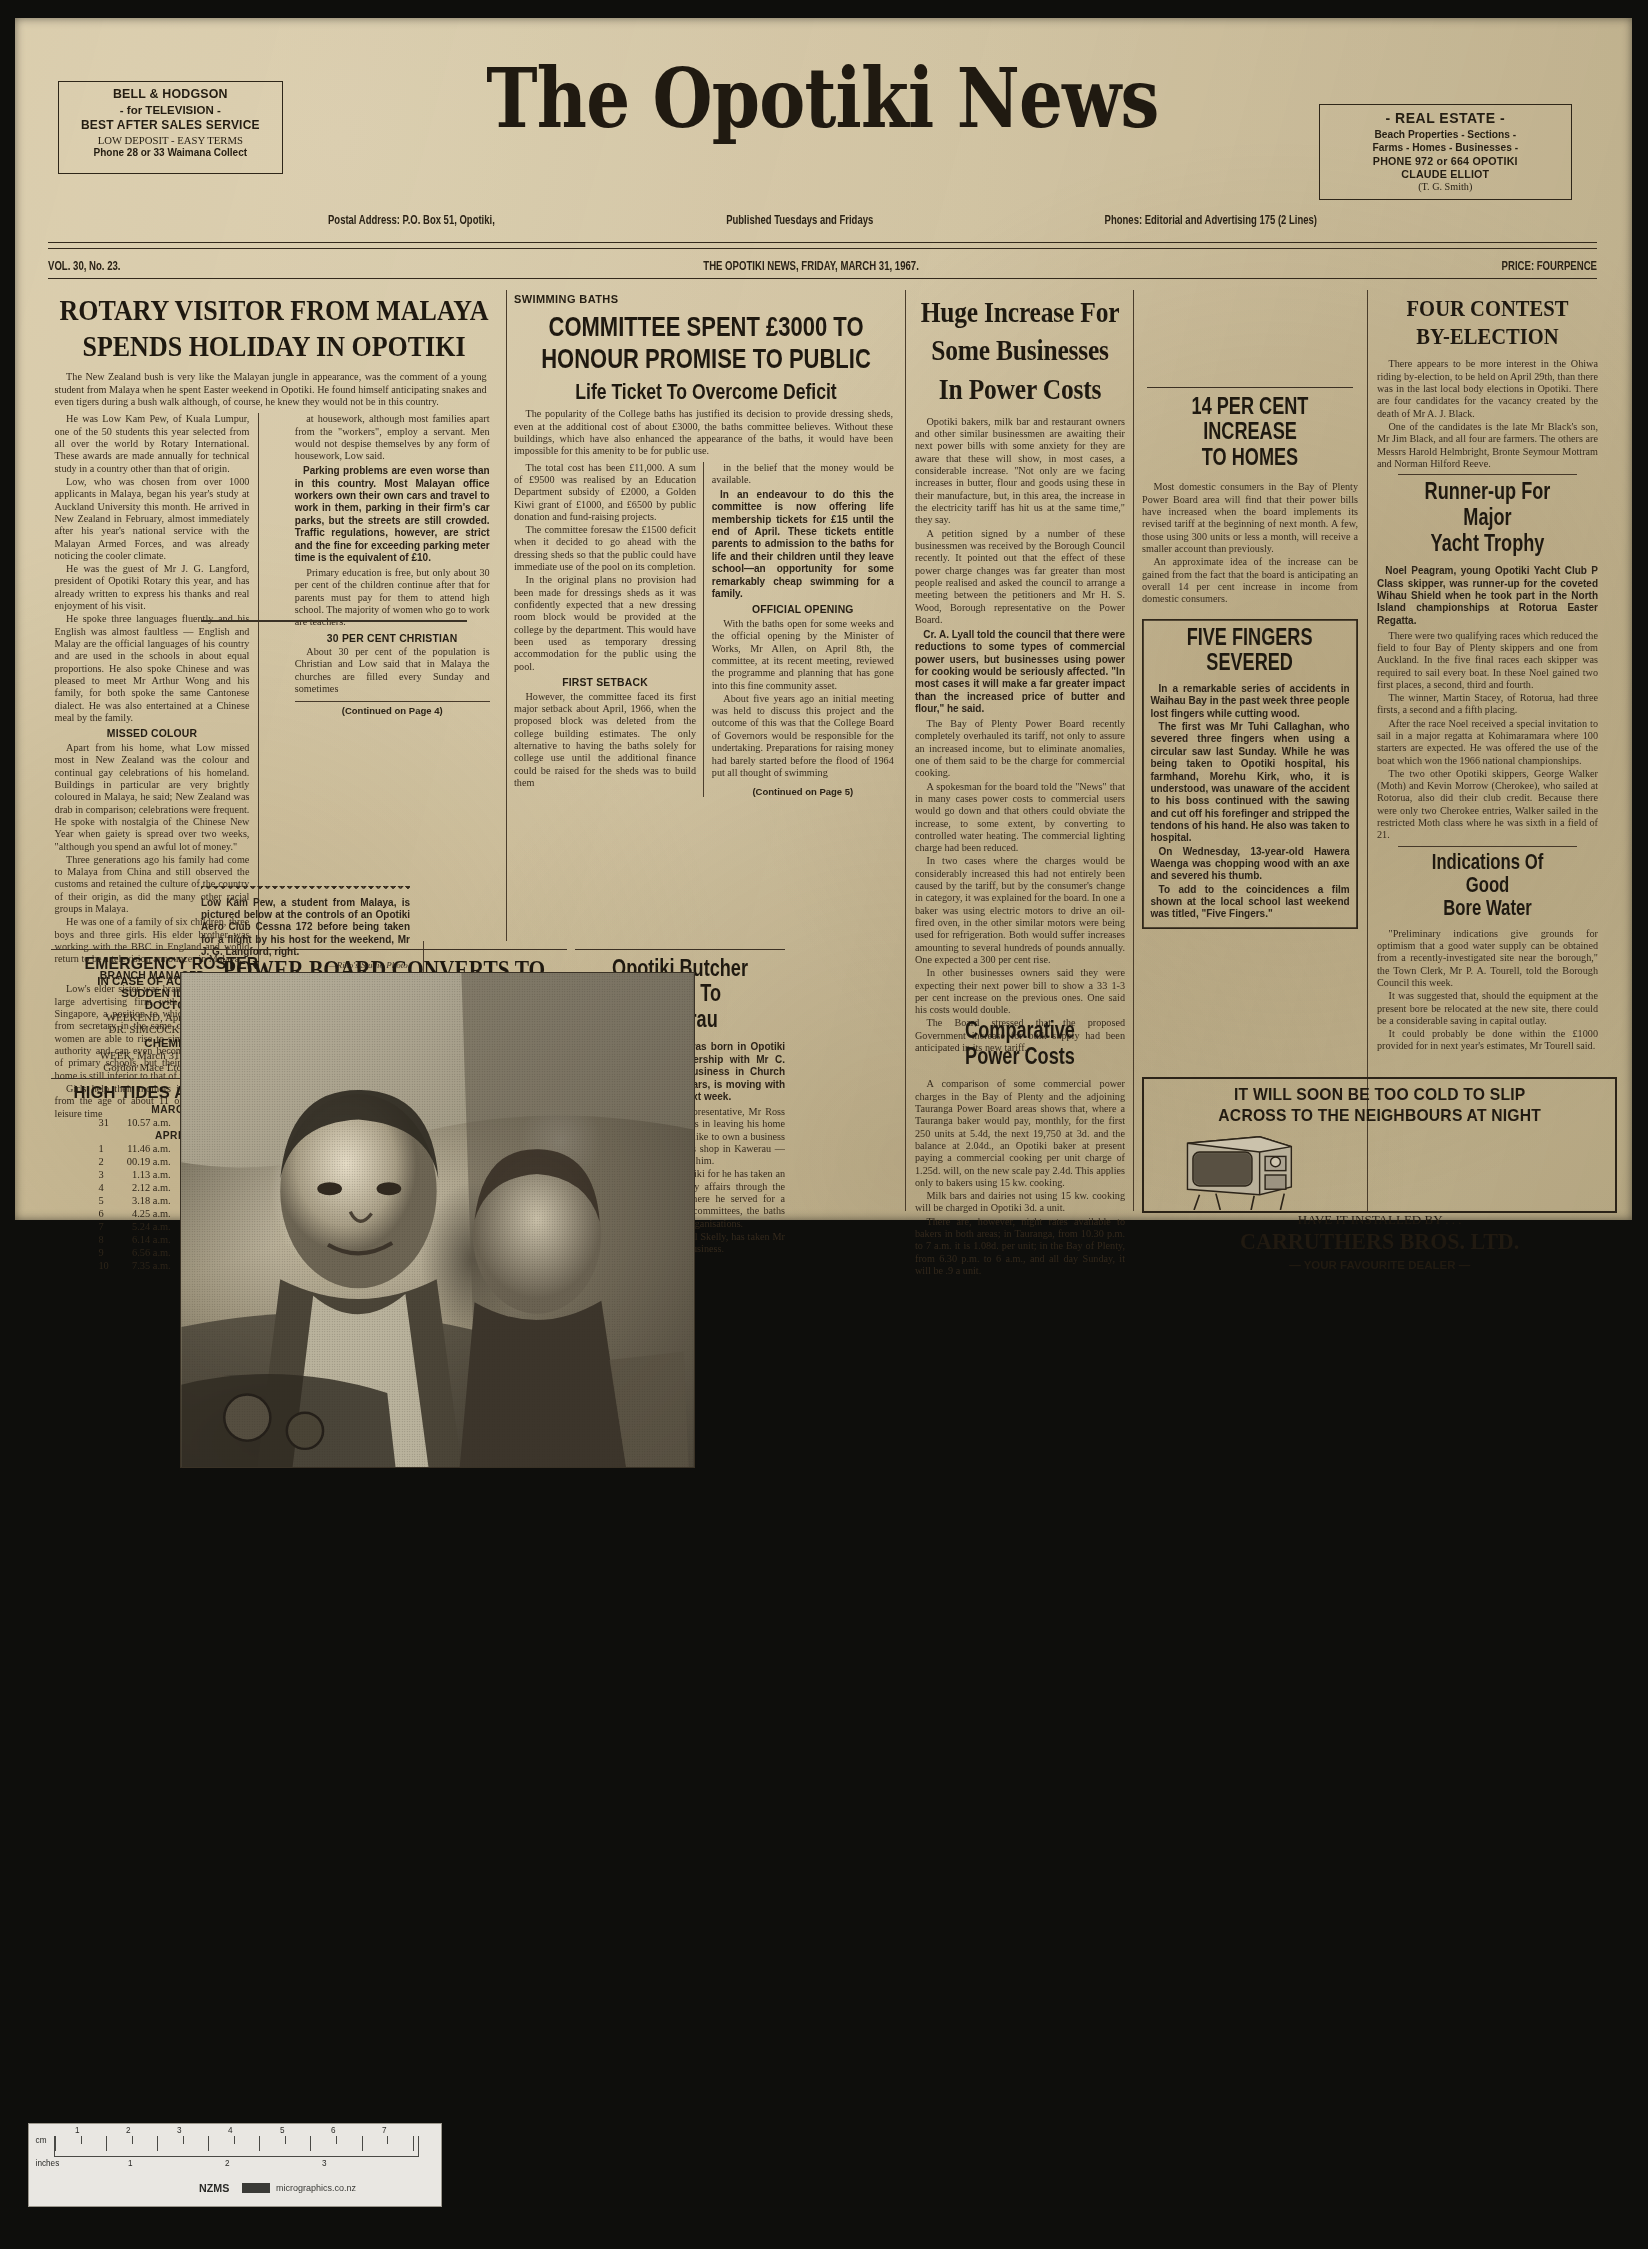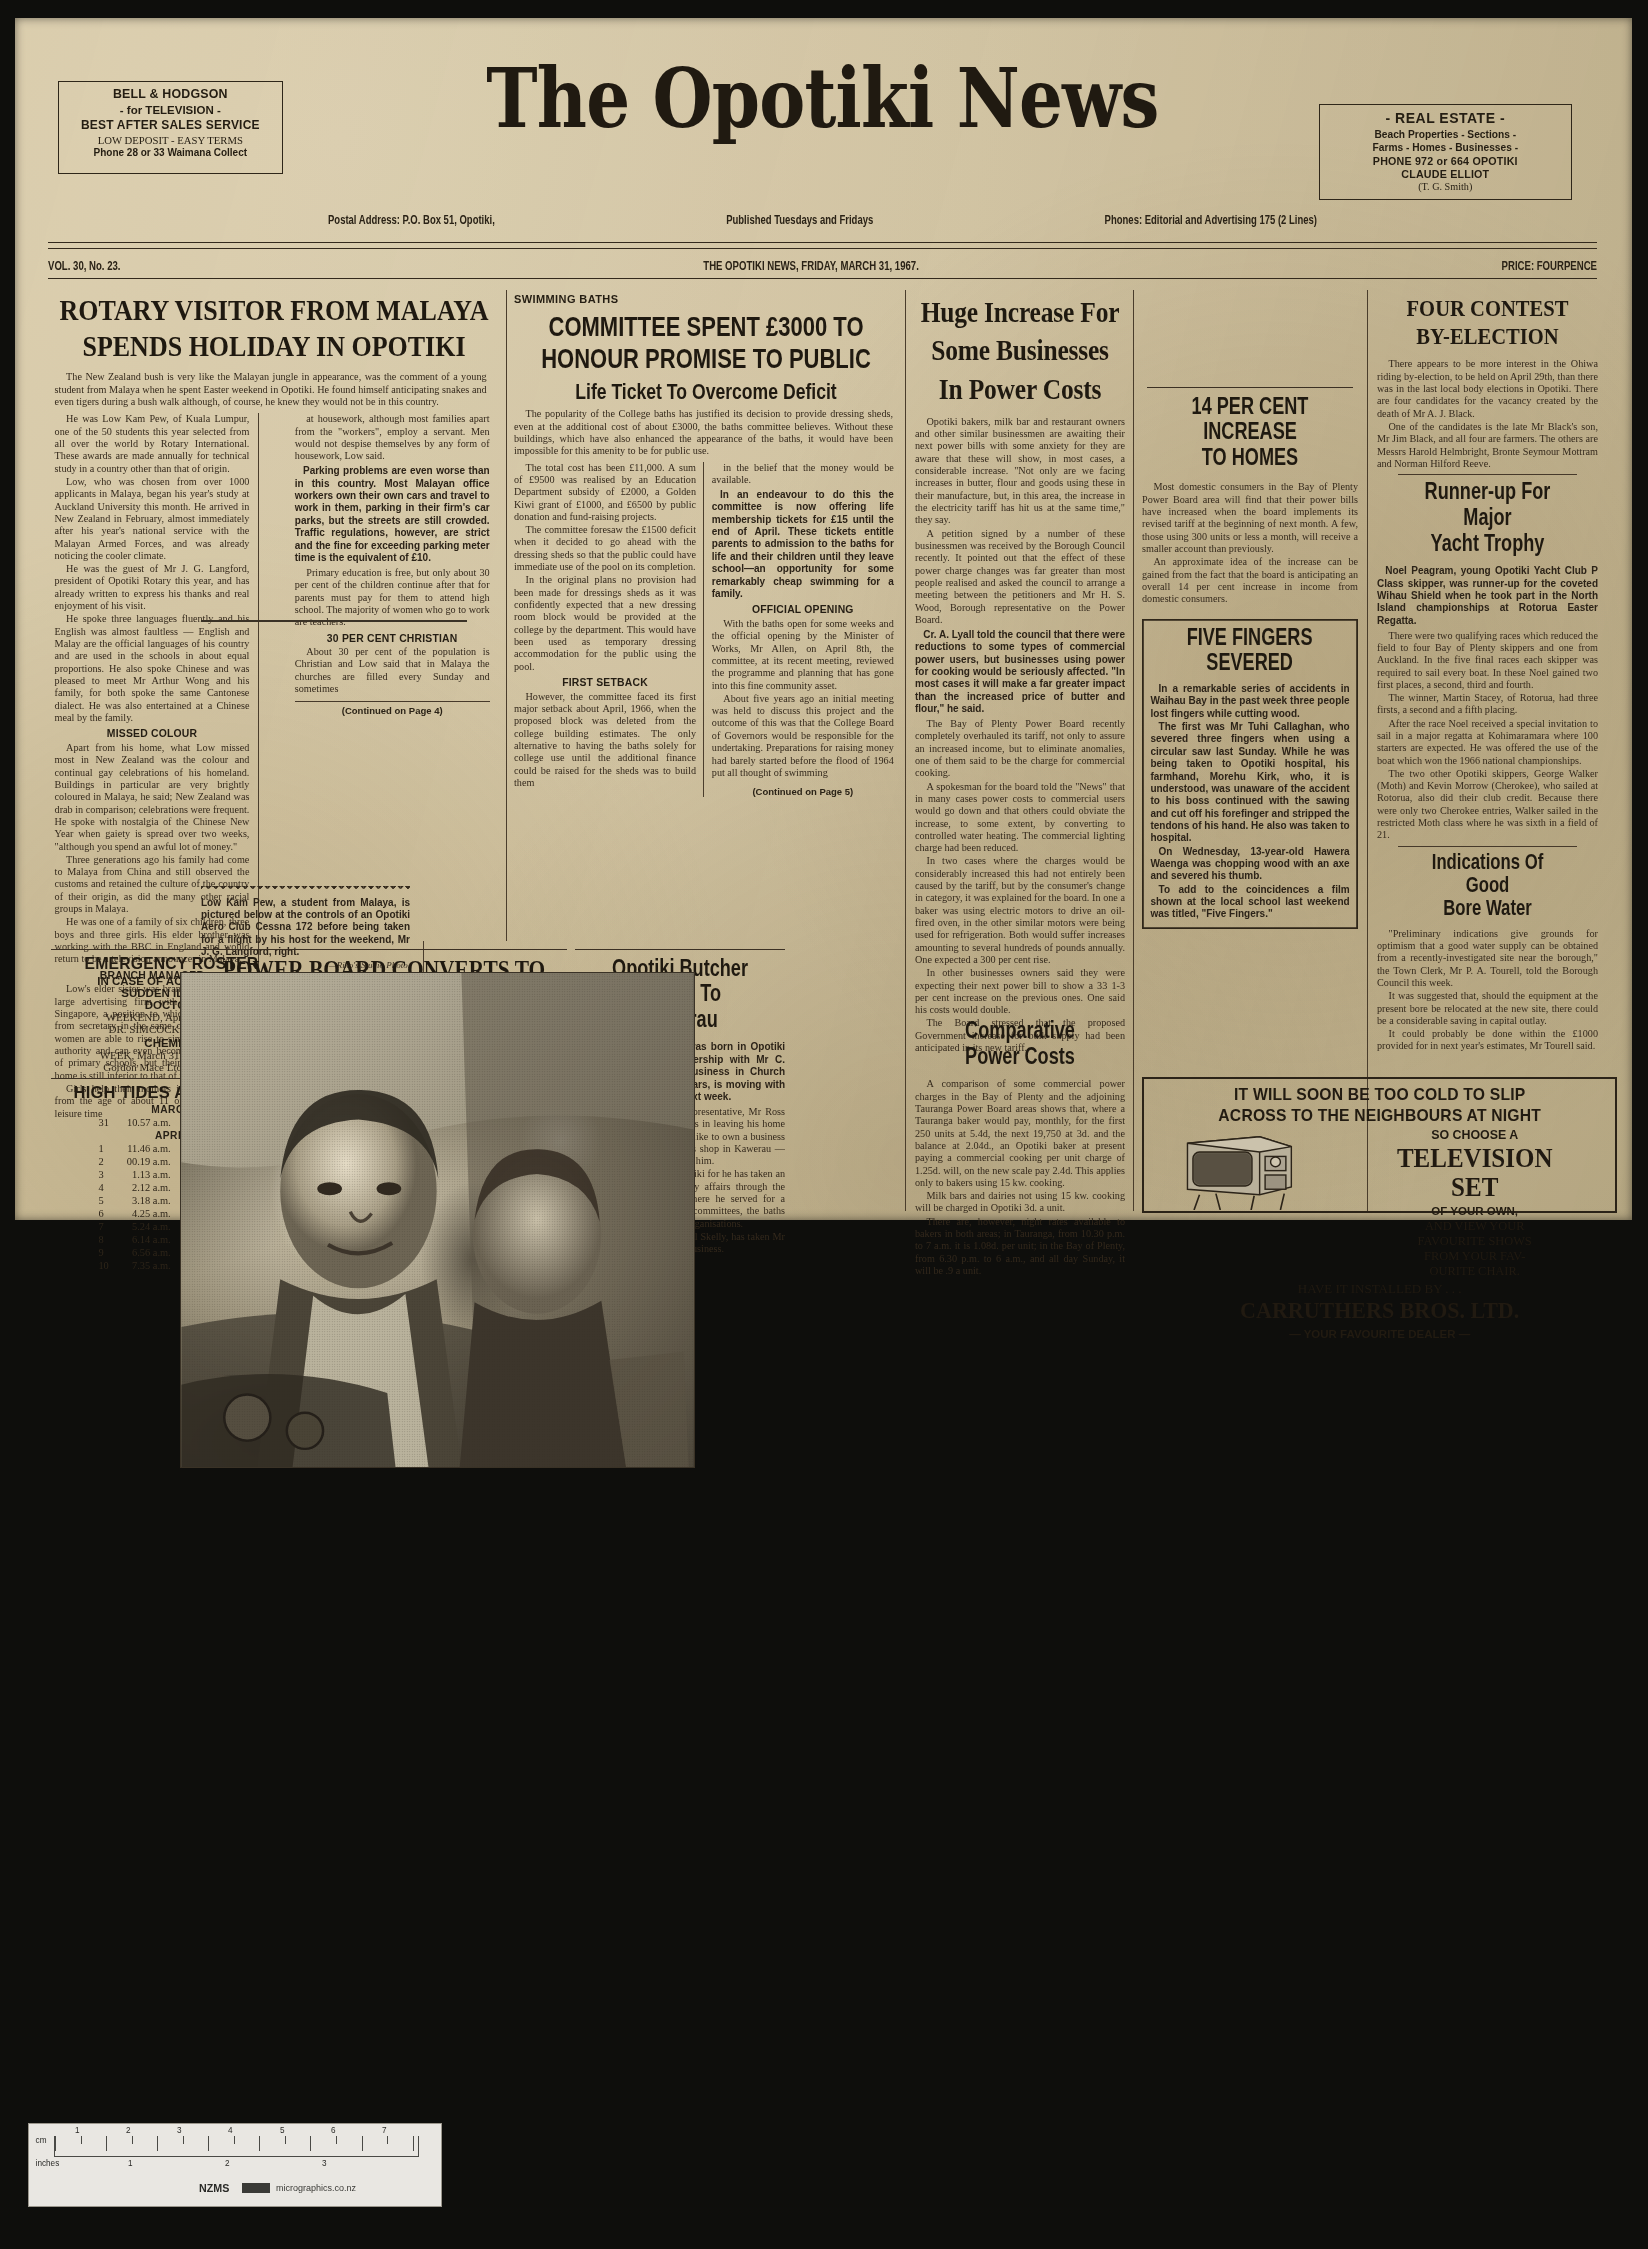--- a/index.html
+++ b/index.html
@@ -525,30 +525,20 @@
                 <rect x="28" y="44" width="108" height="62" rx="12" fill="#6f6757"></rect>
                 <rect x="160" y="52" width="38" height="26" fill="#ada492"></rect>
                 <rect x="160" y="86" width="38" height="26" fill="#9c9381"></rect>
                 <circle cx="179" cy="62" r="9" fill="#cfc6b0"></circle>
                 <path d="M40 122 L30 150 M70 120 L78 150 M195 120 L188 150 M140 124 L134 152" stroke-width="3"></path>
               </g>
               <g opacity=".45">
                 <rect x="30" y="46" width="104" height="58" rx="11" fill="#3b352b"></rect>
               </g>
             </svg>
-          </div>
-          <div style="flex:1;padding-left:5px;">
-            <div class="tv-head" style="font-size:12.4px;">SO CHOOSE A</div>
-            <div class="tv-serif" style="font-size:25px;margin-top:1.6px;transform:scaleY(1.1);">TELEVISION</div>
-            <div class="tv-serif" style="font-size:25px;margin-top:1.6px;transform:scaleY(1.1);">SET</div>
-            <div class="tv-head" style="font-size:11.5px;margin-top:3.3px;">OF YOUR OWN,</div>
-            <div class="tv-serif" style="font-size:12.4px;font-weight:normal;margin-top:2.5px;">AND VIEW YOUR</div>
-            <div class="tv-serif" style="font-size:12.4px;font-weight:normal;">FAVOURITE SHOWS</div>
-            <div class="tv-serif" style="font-size:12.4px;font-weight:normal;">FROM YOUR FAV-</div>
-            <div class="tv-serif" style="font-size:12.4px;font-weight:normal;">OURITE CHAIR.</div>
           </div>
         </div>
         <div class="tv-serif" style="font-size:13px;font-weight:normal;margin-top:1.6px;">HAVE IT INSTALLED BY . . .</div>
         <div class="tv-serif" style="font-size:22px;margin-top:1.6px;transform:scaleY(1.05);">CARRUTHERS BROS. LTD.</div>
         <div class="tv-head" style="font-size:11.5px;margin-top:3.3px;">— YOUR FAVOURITE DEALER —</div>
       </div>
 
     </div>
   </div>
 

